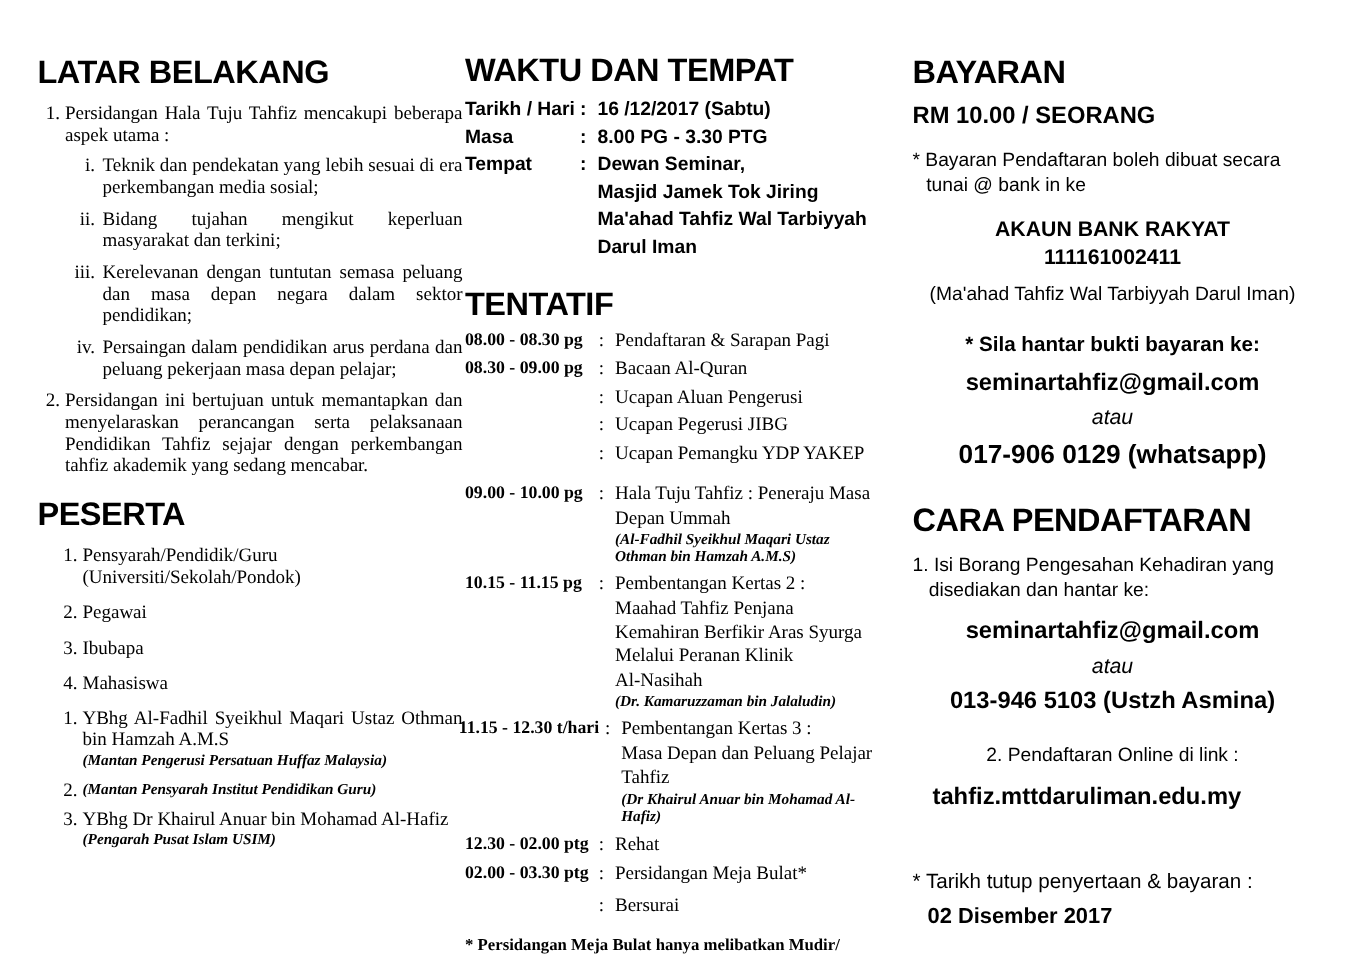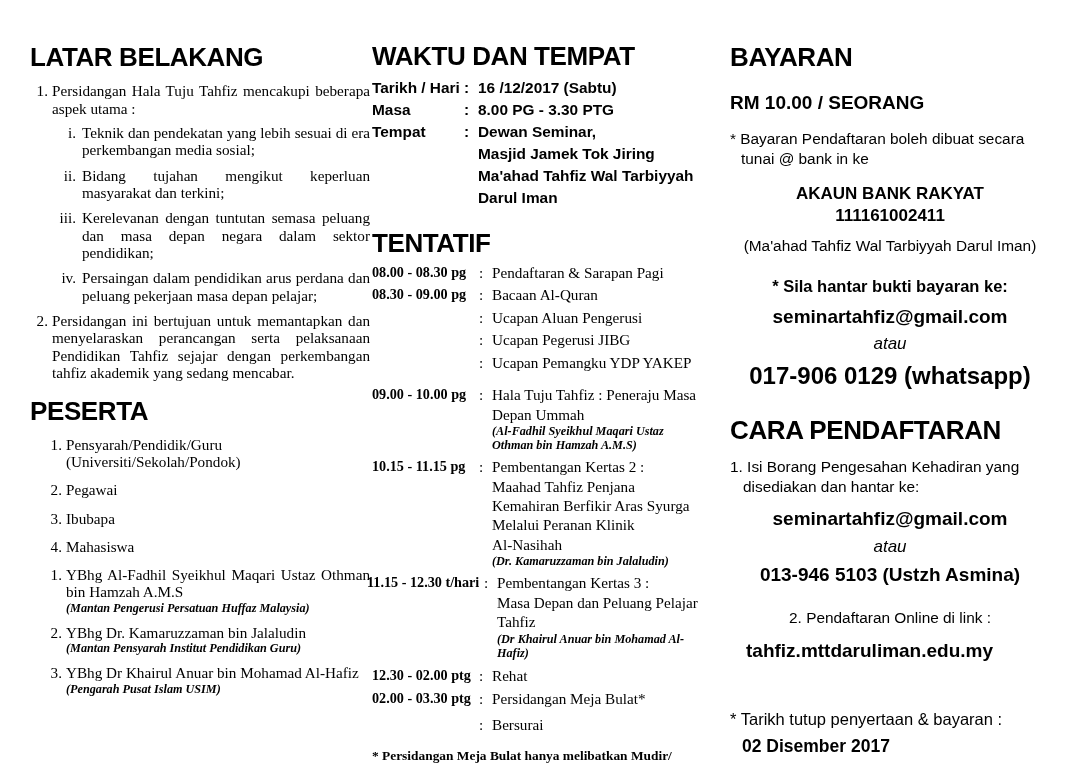--- a/index.html
+++ b/index.html
@@ -228,21 +228,20 @@
 
 
     <ul class="numlist serif" style="margin-top:10px; padding-left:14px;">
       <li style="margin-bottom:9px;">
         <span class="marker">1.</span>
         <span>YBhg Al-Fadhil Syeikhul Maqari Ustaz Othman bin Hamzah A.M.S</span>
         <div class="attrib">(Mantan Pengerusi Persatuan Huffaz Malaysia)</div>
       </li>
       <li style="margin-bottom:9px;">
         <span class="marker">2.</span>
-        <span>YBhg Dr. Kamaruzzaman bin Jalaludin</span>
         <div class="attrib">(Mantan Pensyarah Institut Pendidikan Guru)</div>
       </li>
       <li style="margin-bottom:9px;">
         <span class="marker">3.</span>
         <span>YBhg Dr Khairul Anuar bin Mohamad Al-Hafiz</span>
         <div class="attrib">(Pengarah Pusat Islam USIM)</div>
       </li>
     </ul>
   </div>
 
@@ -375,36 +374,36 @@
       </div>
 
       <div class="tt-note">* Persidangan Meja Bulat hanya melibatkan Mudir/ Pengetua/Wakil Mudir Institusi/Individu dipilih sahaja</div>
     </div>
   </div>
 
   <div class="col col-right" style="top:44px;">
 
     <h2 class="section-title">BAYARAN</h2>
 
-    <div class="sans big" style="margin-top:20px;">RM 10.00 / SEORANG</div>
+    <div class="sans big" style="margin-top:10px;">RM 10.00 / SEORANG</div>
 
     <div class="sans hang" style="margin-top:13px;">* Bayaran Pendaftaran boleh dibuat secara tunai @ bank in ke</div>
 
     <div class="sans mid ctr" style="margin-top:14px;">AKAUN BANK RAKYAT</div>
     <div class="sans mid ctr">111161002411</div>
 
     <div class="sans ctr" style="margin-top:9px;">(Ma'ahad Tahfiz Wal Tarbiyyah Darul Iman)</div>
 
     <div class="sans sans-b ctr" style="margin-top:20px; font-size:16.5px;">* Sila hantar bukti bayaran ke:</div>
 
     <div class="sans ctr" style="margin-top:7px; font-size:19px; font-weight:bold;">seminartahfiz@gmail.com</div>
 
     <div class="sans ctr ital" style="margin-top:4px; font-size:17px;">atau</div>
 
-    <div class="sans ctr" style="margin-top:5px; font-size:24px; font-weight:bold;">017-906 0129 (whatsapp)</div>
+    <div class="sans ctr" style="margin-top:5px; font-size:21px; font-weight:bold;">017-906 0129 (whatsapp)</div>
 
     <h2 class="section-title" style="margin-top:25px;">CARA PENDAFTARAN</h2>
 
     <div class="sans hang2" style="margin-top:13px;">1. Isi Borang Pengesahan Kehadiran yang disediakan dan hantar ke:</div>
 
     <div class="sans ctr" style="margin-top:10px; font-size:19px; font-weight:bold;">seminartahfiz@gmail.com</div>
 
     <div class="sans ctr ital" style="margin-top:4px; font-size:17px;">atau</div>
 
     <div class="sans ctr" style="margin-top:5px; font-size:19px; font-weight:bold;">013-946 5103 (Ustzh Asmina)</div>

